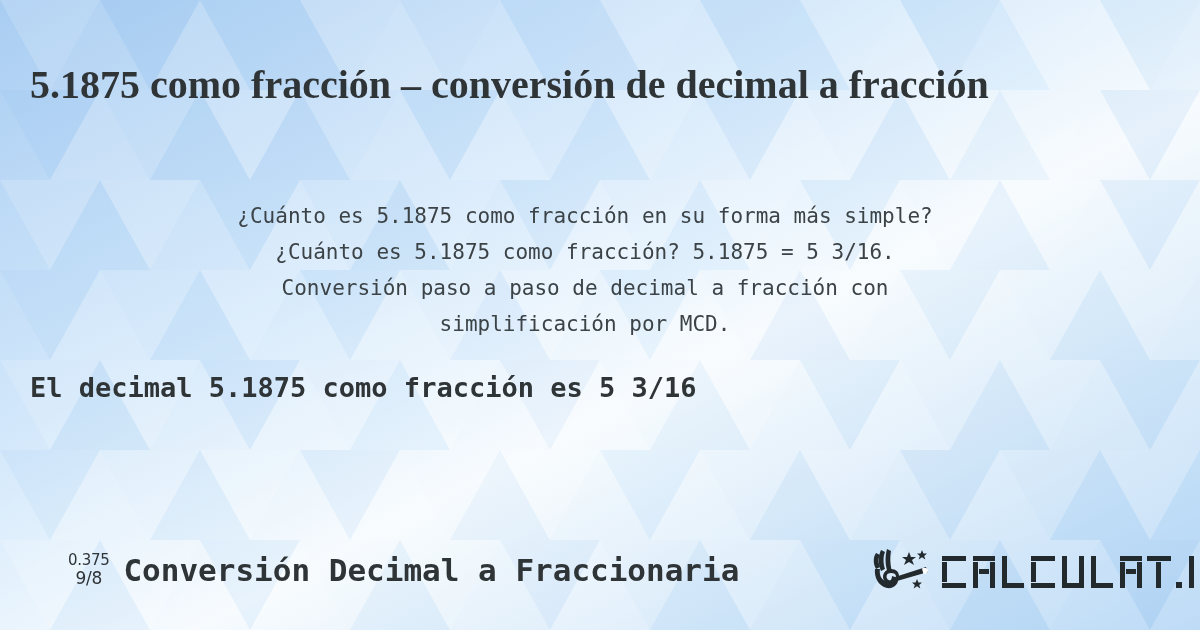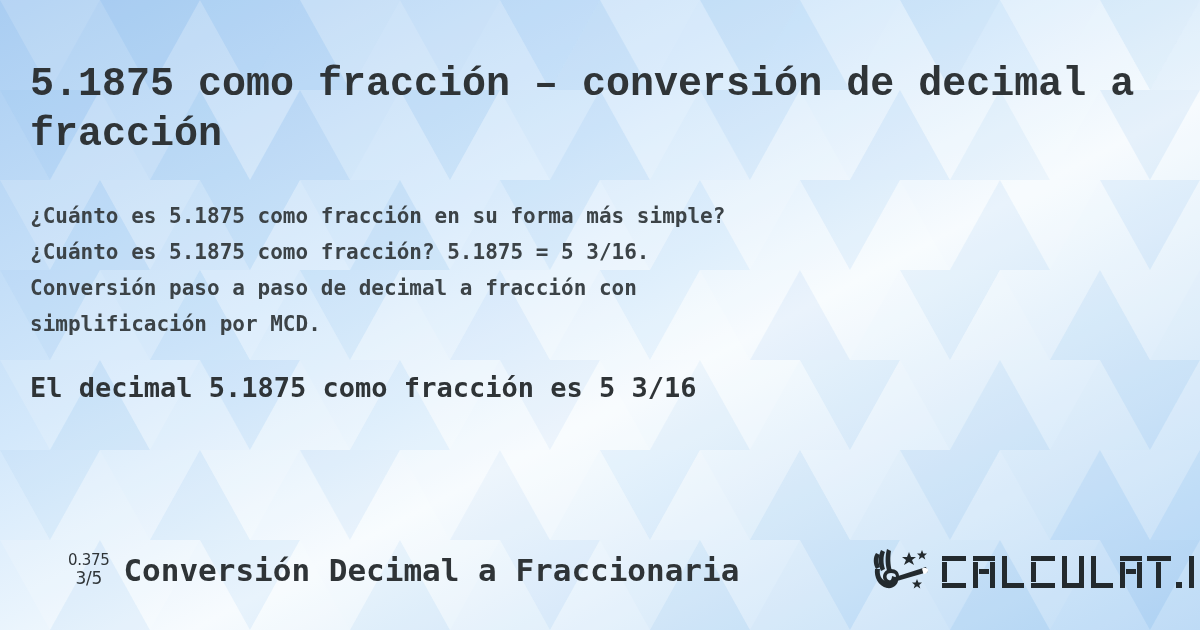--- a/index.html
+++ b/index.html
@@ -37,39 +37,40 @@
     left: 0; top: 0;
     width: 1200px;
     height: 630px;
   }
 
   .title {
     position: absolute;
     left: 30px;
     top: 33px;
     width: 1130px;
-    font-family: Liberation Mono, monospace;
+    font-family: Liberation Serif, serif;
     font-weight: bold;
     font-size: 40px;
     line-height: 50px;
     letter-spacing: 0px;
     color: #2f3437;
   }
 
   .desc {
     position: absolute;
     left: 30px;
     top: 177px;
     width: 1110px;
     font-family: "DejaVu Sans Mono", monospace;
-    font-weight: bold;
+    font-weight: normal;
     font-size: 21px;
     line-height: 36px;
     color: #3c4347;
     white-space: pre-line;
+    text-align: center;
   }
 
   .answer {
     position: absolute;
     left: 30px;
     top: 344px;
     font-family: "DejaVu Sans Mono", monospace;
     font-weight: bold;
     font-size: 27px;
     line-height: 34px;
@@ -343,21 +344,21 @@
 Conversión paso a paso de decimal a fracción con
 simplificación por MCD.</p>
 
     <p class="answer">El decimal 5.1875 como fracción es 5 3/16</p>
 
     <div class="footer">
 
       <div class="footer-left">
         <span class="frac-icon">
           <span class="num">0.375</span>
-          <span class="den">3/5</span>
+          <span class="den">9/8</span>
         </span>
         <span class="footer-label">Conversión Decimal a Fraccionaria</span>
       </div>
 
       <div class="footer-right">
 
         <svg class="wand-icon" width="66" height="46" viewBox="0 0 66 46" xmlns="http://www.w3.org/2000/svg">
           <g fill="#232a2e">
 
             <path d="M6 6 C3 10, 3 17, 6 22 L10 20 C8 16, 8 11, 10 8 Z"></path>

